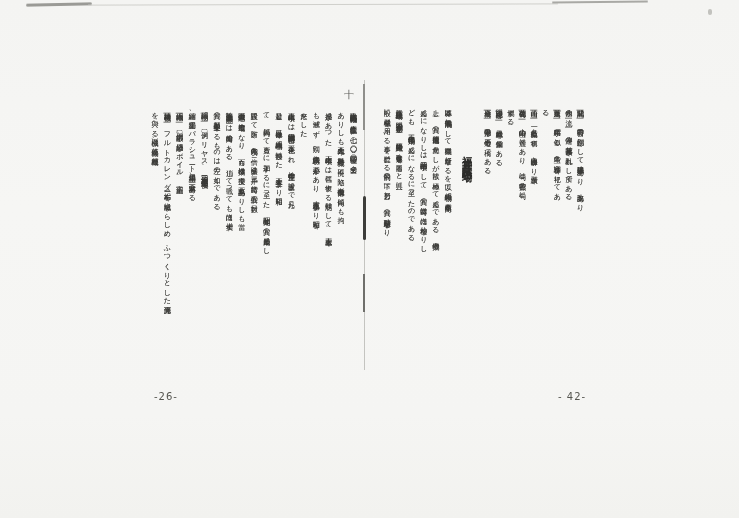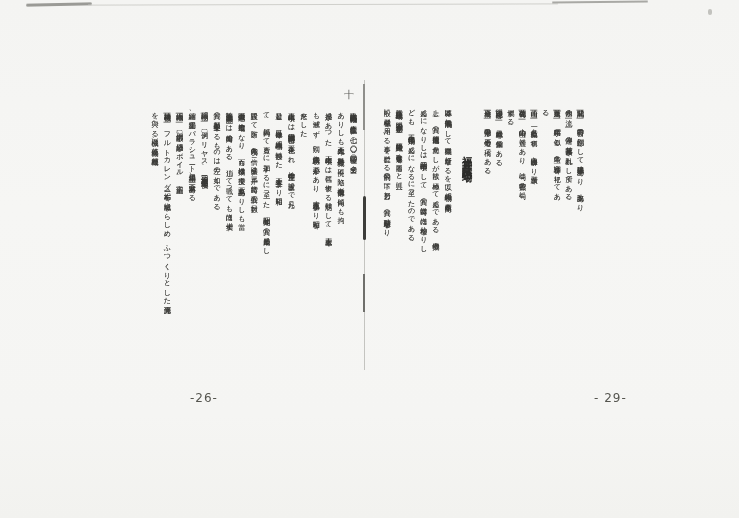--- a/index.html
+++ b/index.html
@@ -55,24 +55,23 @@
     line-height:13px;
     letter-spacing:2.6px;
     padding-top:44px;
     margin-left:7px;margin-right:7px;
     color:#2c2c2a;
     white-space:nowrap;
   }
   .contents-host{display:contents;}
   .page-number{
     position:absolute;
-    font-size:12px;color:#55554f;
+    font-size:10px;color:#55554f;
     letter-spacing:1px;
     filter:blur(0.3px);
-    margin-left:36px;
   }
   #pagenum-right{left:558px;top:391px;}
   #pagenum-left{left:154px;top:391px;}
 </style>
 </head>
 <body>
 
 <div class="scan">
 
   <div class="smudge s1"></div>
@@ -88,21 +87,21 @@
 
   <div id="right-flow" class="vflow">
     <div class="contents-host">
       
     <div class="vcol entry-col">成巽閣――前田公の別邸にして建坪強三十坪あり、改築あり。</div><div class="vcol entry-col">曲水の流――岸邊の花菖蒲咲き亂れし所である。</div><div class="vcol entry-col">蓬萊島――烏帽子に似る、島上の守護神を祀りてあ</div><div class="vcol entry-col">る。</div><div class="vcol entry-col">山崎山――一名紅葉山と稱す、白山連峰より引續き</div><div class="vcol entry-col">芭蕉句碑――山崎山の麓にあり、句は芭蕉の句に</div><div class="vcol entry-col">屬する。</div><div class="vcol entry-col">明治紀念碑――日本武尊の銅像である、</div><div class="vcol entry-col">雁金橋――龜甲形の平石造の橋である。</div></div>
     <div class="section-heading">福井工業試驗場</div>
     <div class="contents-host">
       
     <div class="vcol body-col">本縣は氣候濕潤にして機業に好適なるを以て絹織物の產額年々向</div><div class="vcol body-col">上し、其の後躍進的に向上せしが故に極めて盛んである、機業の</div><div class="vcol body-col">盛んになりしは明治二十年頃にして、其の當時は尚ほ幼稚なりし</div><div class="vcol body-col">ども、三十年代後半期に盛んになるに至ったのである、</div><div class="vcol body-col">當工業試驗場は明治三十五年創立し、爾後染織の改良發達を圖ると共に一</div><div class="vcol body-col">般に機械を用ふる事を奬むる目的の下に努力し、其の功績顯著なり、</div></div>
   </div>
-  <div id="pagenum-right" class="page-number">- 29-</div>
+  <div id="pagenum-right" class="page-number">- 42-</div>
 
   <div id="left-flow" class="vflow">
 
   <div class="vcol">大戰當時絹織物の生產額は一七〇、〇〇〇、〇〇〇圓位で全盛で</div>
       <div class="vcol">ありしも大正九年の財界恐慌の不況に陷り漸次低落の傾向にも拘</div>
       <div class="vcol">盛況があつた、大正十年頃には舊に復する狀態にして、大正十五年</div>
       <div class="vcol">も減ぜず、別に個人試驗の必要があり、大正五年頃より昭和を</div>
       <div class="vcol">來たした。</div>
       <div class="vcol">大正十二年頃には織物同業組合に工業化され、檢查主任の設置まで見た</div>
       <div class="vcol">發足し、以後二年は人絹織物に轉換した、大正十五年より昭和に</div>

